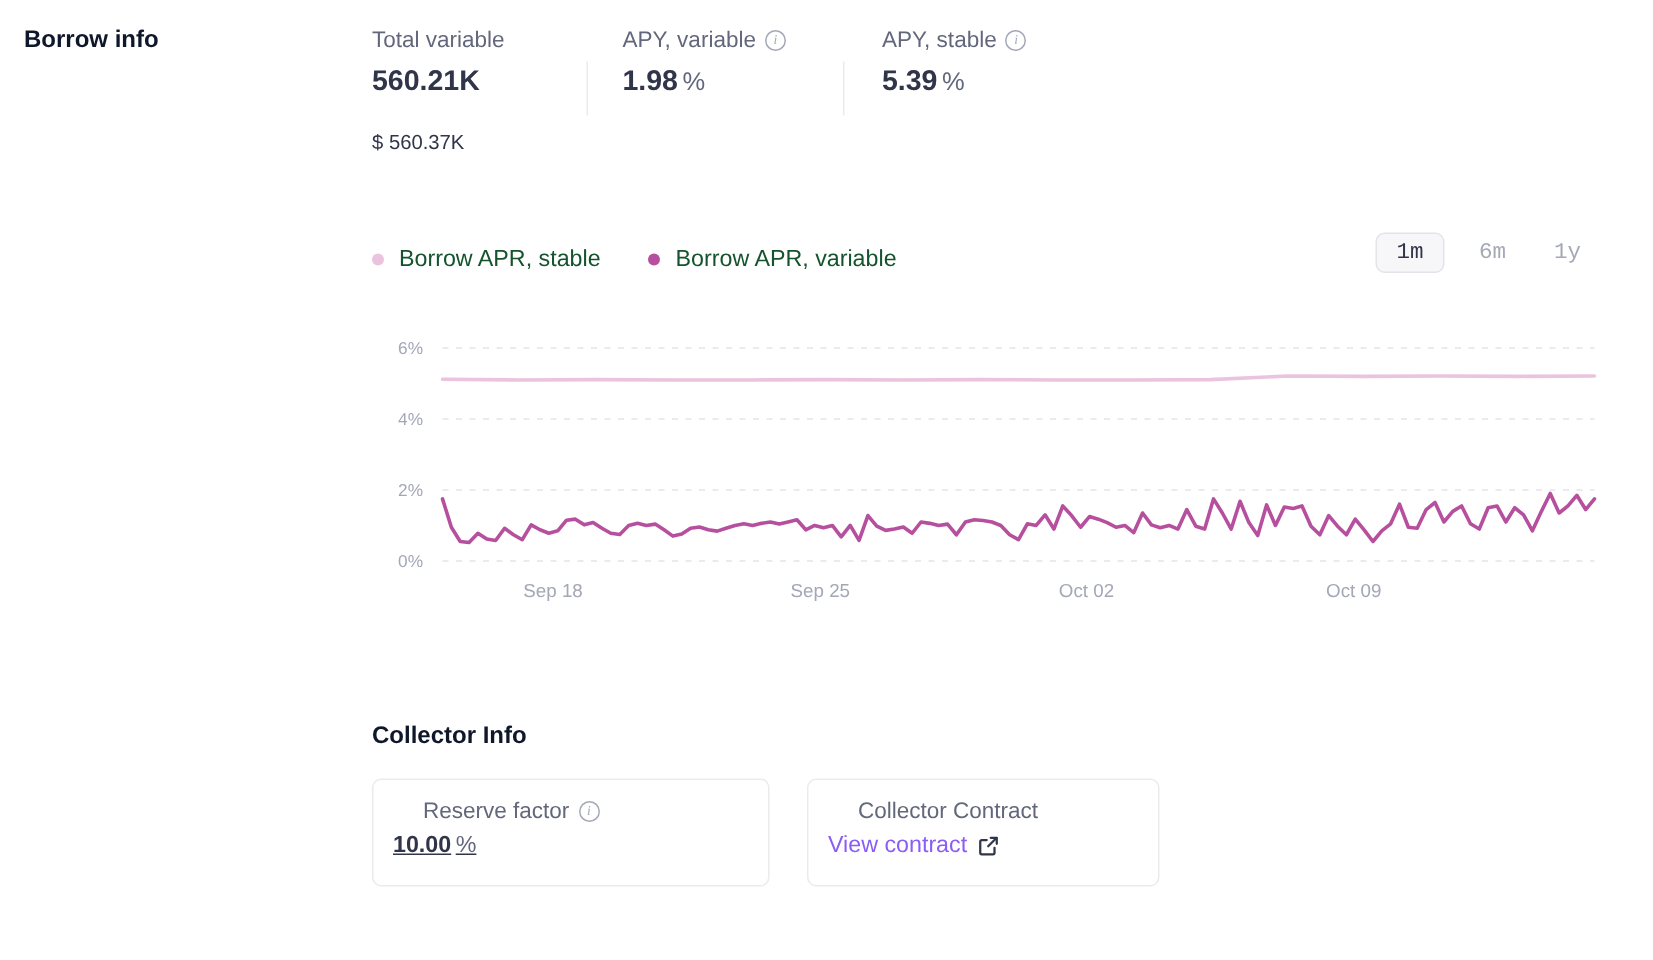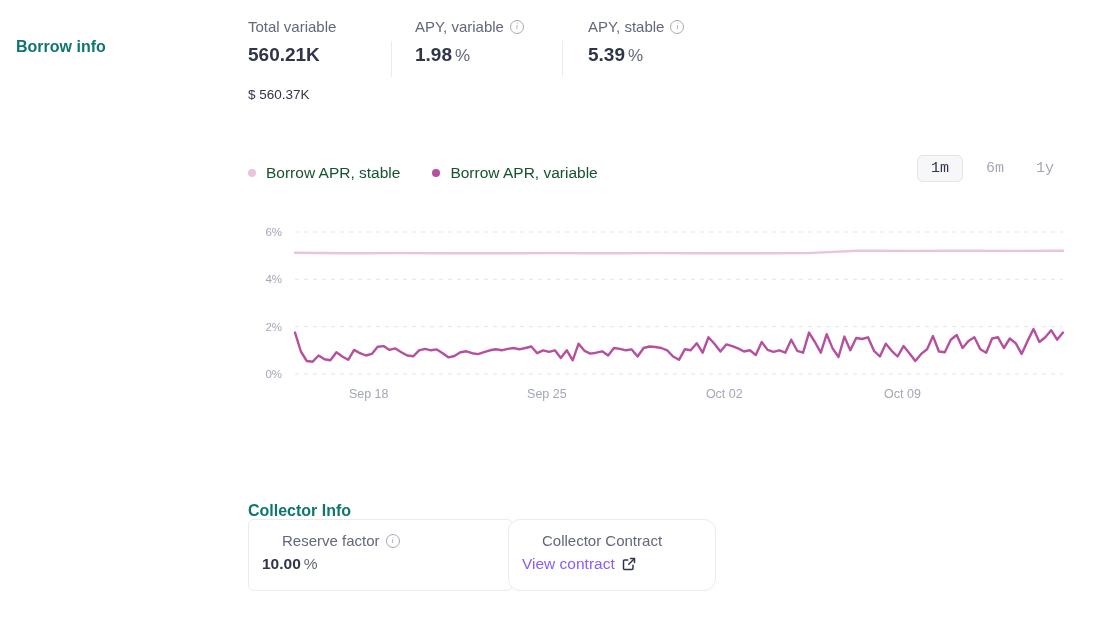--- a/index.html
+++ b/index.html
@@ -1,20 +1,20 @@
 <!DOCTYPE html>
 <html><head>
 <meta charset="utf-8">
 <style>
   html,body{margin:0;padding:0;background:#fff;}
   .page{position:relative;width:1102px;height:640px;background:#ffffff;
         font-family:"Liberation Sans",sans-serif;overflow:hidden;color:#303549;}
   .abs{position:absolute;}
 
-  .section-title{font-size:16px;font-weight:700;color:#0f766e;margin-top:20px;}
+  .section-title{font-size:16px;font-weight:700;color:#0f172a;}
 
   
   .stat{position:absolute;top:18px;}
   .stat-label{font-size:15px;color:#62677b;display:flex;align-items:center;gap:6px;white-space:nowrap;}
   .stat-value{margin-top:9px;font-size:19px;font-weight:700;color:#303549;white-space:nowrap;}
   .stat-value .unit{font-weight:400;color:#62677b;font-size:17px;margin-left:3px;}
   .stat-sub{margin-top:21px;font-size:13.5px;color:#303549;}
   .vdivider{position:absolute;width:1px;height:36px;top:41px;background:#eaebef;}
 
   .info-icon{display:inline-flex;box-sizing:border-box;width:14px;height:14px;
@@ -35,23 +35,23 @@
   .chart-svg{position:absolute;left:230px;top:219px;}
   .gridline{stroke:#e3e5ec;stroke-width:1;stroke-dasharray:4 5;}
   text.ytick{font-size:11.5px;fill:#a3a7b6;text-anchor:end;font-family:"Liberation Sans",sans-serif;}
   text.xtick{font-size:12.5px;fill:#a3a7b6;text-anchor:middle;font-family:"Liberation Sans",sans-serif;}
 
   
   .collector-title{position:absolute;left:248px;top:482px;}
   .card{position:absolute;top:519px;height:72px;box-sizing:border-box;
         border:1px solid #eaebef;border-radius:6px;padding:12px 13px;background:#fff;}
   .card-reserve{left:248px;width:265px;}
-  .card-contract{left:508px;width:208px;border-radius:12px;}
+  .card-contract{left:538px;width:235px;}
   .card-label{font-size:15px;color:#62677b;display:flex;align-items:center;gap:6px;white-space:nowrap;margin-left:20px;}
-  .card-value{margin-top:6px;font-size:15.5px;font-weight:700;color:#303549;}
+  .card-value{margin-top:6px;font-size:15.5px;font-weight:700;color:#303549;text-decoration:underline;}
   .card-value .unit{font-weight:400;color:#62677b;margin-left:3px;}
   .contract-link{margin-top:6px;font-size:15.5px;color:#8b5cf6;display:inline-flex;
                  align-items:center;gap:7px;cursor:pointer;text-decoration:none;}
 </style>
 </head>
 <body>
 
 <div class="page">
 
   <div class="abs section-title" style="left:16px;top:18px;">Borrow info</div>

